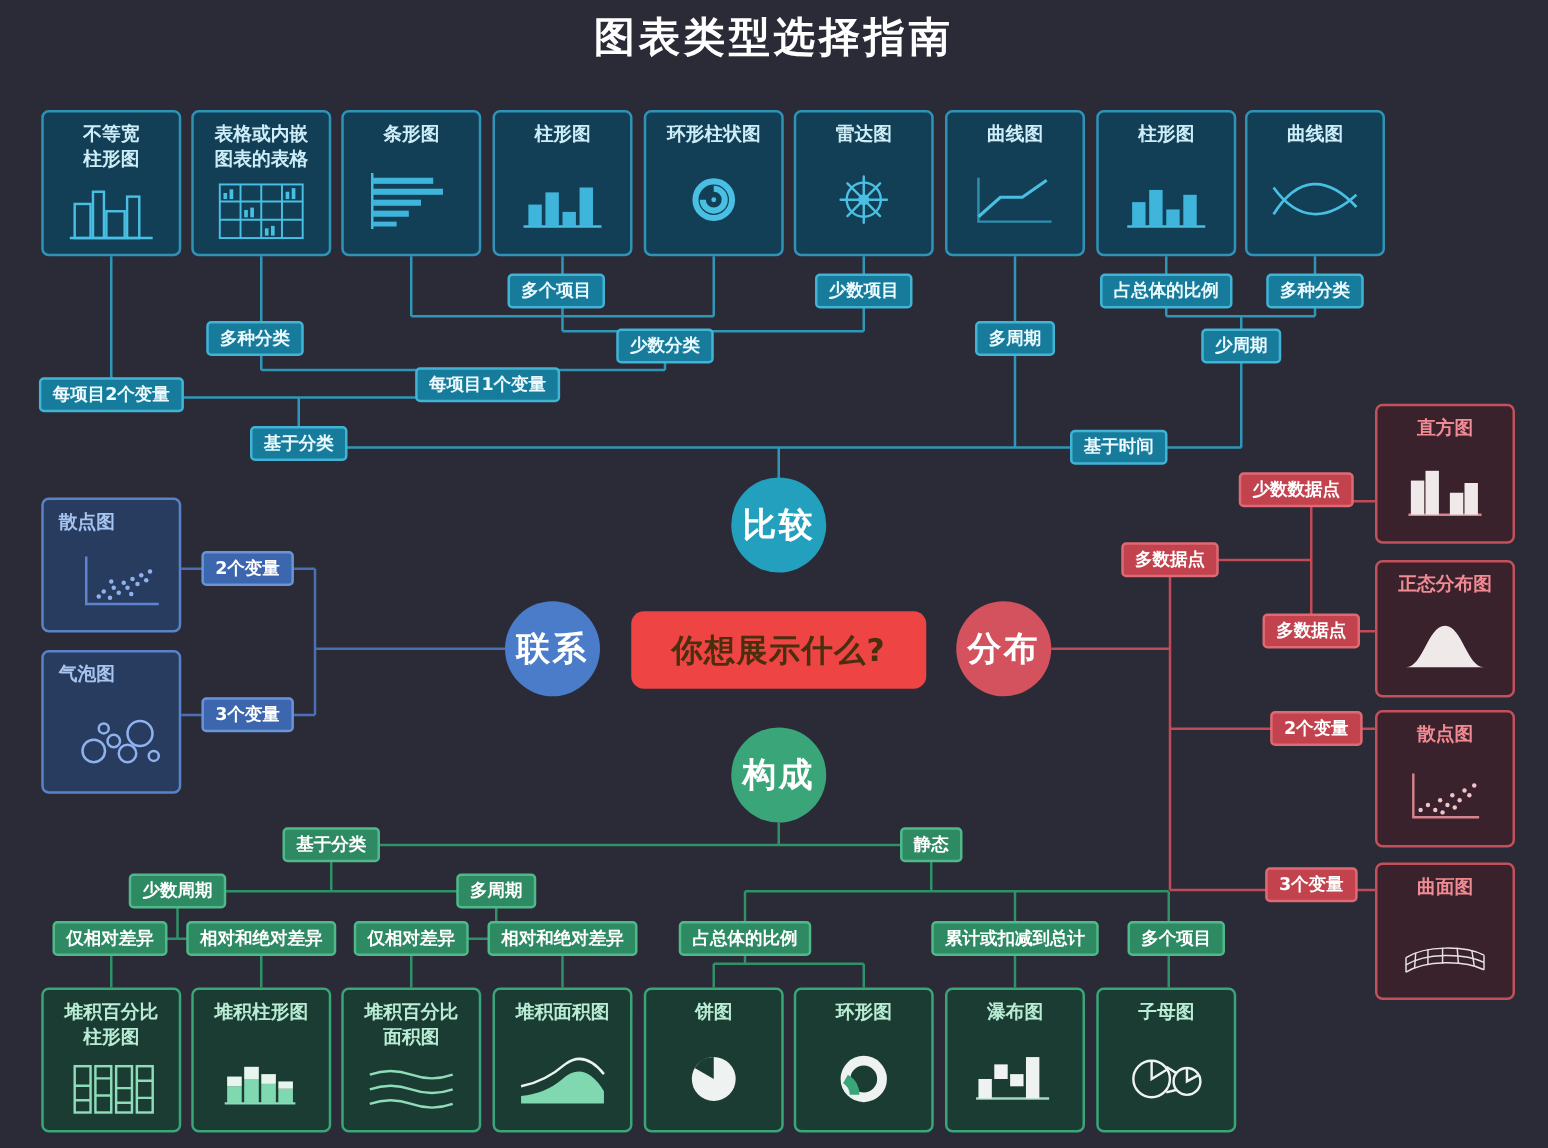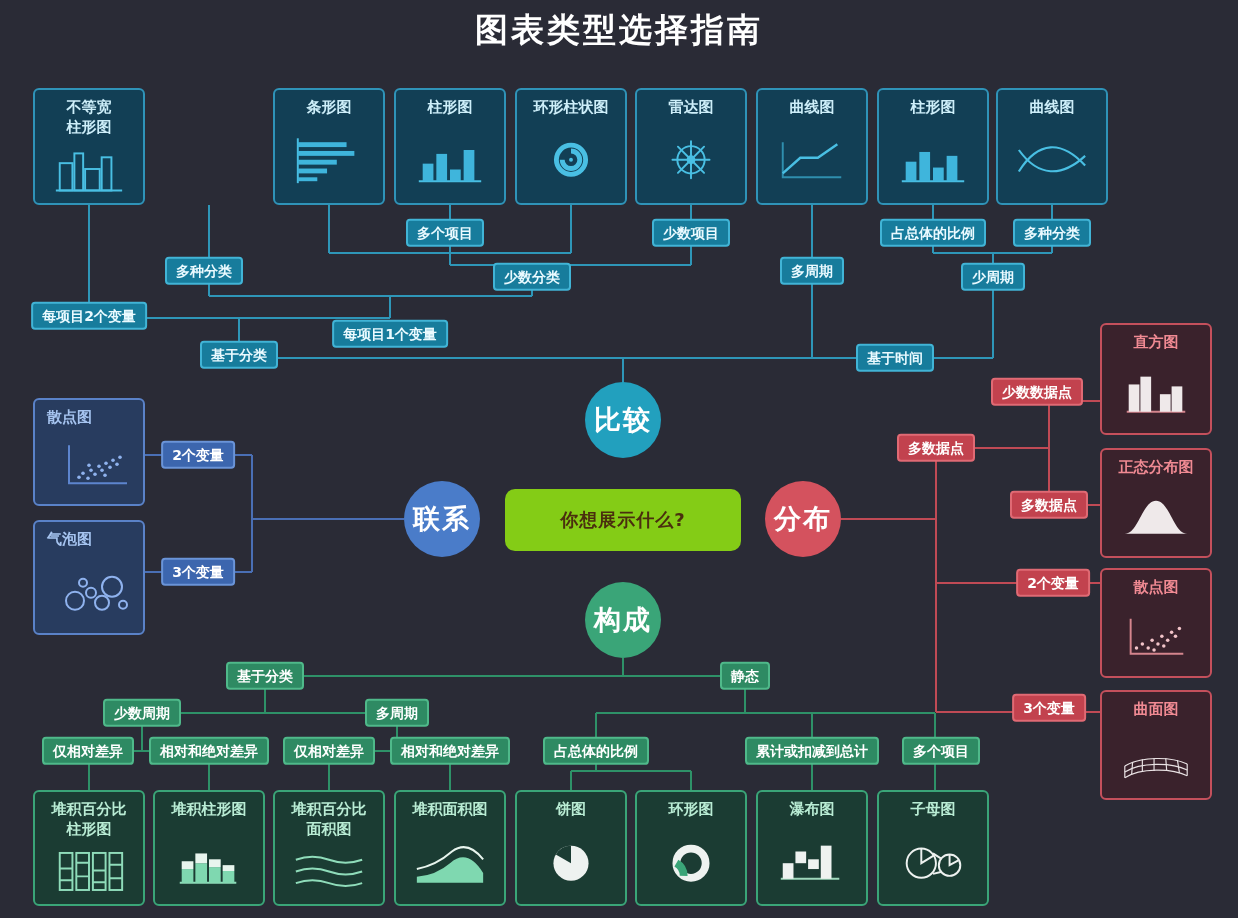--- a/index.html
+++ b/index.html
@@ -32,22 +32,22 @@
 
   .node{position:absolute;width:76px;height:76px;border-radius:50%;transform:translate(-50%,-50%);
         display:flex;align-items:center;justify-content:center;font-size:27px;font-weight:bold;
         color:#ffffff;z-index:3;letter-spacing:2px;}
   .node.comparison{background:#22a0be;}
   .node.relationship{background:#4a7cc9;}
   .node.distribution{background:#d4525e;}
   .node.composition{background:#3aa578;}
 
   .center-box{position:absolute;left:623px;top:520px;transform:translate(-50%,-50%);
-        width:236px;height:62px;background:#84cc16;border-radius:10px;display:flex;
-        align-items:center;justify-content:center;font-size:18px;font-weight:bold;
+        width:236px;height:62px;background:#ef4444;border-radius:10px;display:flex;
+        align-items:center;justify-content:center;font-size:25px;font-weight:bold;
         color:#4a2f0e;z-index:3;letter-spacing:1px;}
 </style>
 </head>
 <body>
 
 <div class="canvas">
 
   <h1 class="title">图表类型选择指南</h1>
 
   <svg class="wires" viewBox="0 0 1238 918">
@@ -80,20 +80,40 @@
       <g stroke="#49bfe3" stroke-width="2" fill="none">
         <path d="M6,50 H74"></path>
           <rect x="10" y="22" width="13" height="28"></rect>
           <rect x="25" y="12" width="9" height="38"></rect>
         <rect x="36" y="28" width="15" height="22"></rect>
           <rect x="53" y="16" width="10" height="34"></rect>
       </g>
     </svg>
   </div>
 
+  <div class="card teal" style="left:153px;top:88px;height:117px">
+    <div class="card-label">表格或内嵌
+图表的表格</div>
+    <svg class="icon" width="78" height="48" viewBox="0 0 80 56">
+      <g stroke="#49bfe3" stroke-width="1.6" fill="none">
+        <rect x="6" y="6" width="68" height="44"></rect>
+          <path d="M23,6 V50 M40,6 V50 M57,6 V50 M6,20 H74 M6,35 H74"></path>
+      </g>
+      <g fill="#49bfe3">
+        <rect x="9" y="13" width="3" height="5"></rect>
+          <rect x="14" y="10" width="3" height="8"></rect>
+        <rect x="26" y="27" width="3" height="6"></rect>
+          <rect x="31" y="25" width="3" height="8"></rect>
+        <rect x="60" y="12" width="3" height="6"></rect>
+          <rect x="65" y="9" width="3" height="9"></rect>
+        <rect x="43" y="42" width="3" height="6"></rect>
+          <rect x="48" y="40" width="3" height="8"></rect>
+      </g>
+    </svg>
+  </div>
 
   <div class="card teal" style="left:273px;top:88px;height:117px">
     <div class="card-label">条形图</div>
     <svg class="icon" width="78" height="52" viewBox="0 0 80 56">
       <path d="M8,6 V52" stroke="#49bfe3" stroke-width="2" fill="none"></path>
       <g fill="#3fb5dc">
         <rect x="8" y="10" width="50" height="5"></rect>
           <rect x="8" y="19" width="58" height="5"></rect>
         <rect x="8" y="28" width="40" height="5"></rect>
           <rect x="8" y="37" width="30" height="5"></rect>
@@ -171,21 +191,21 @@
 
   <div class="chip teal" style="left:445px;top:233px">多个项目</div>
   <div class="chip teal" style="left:691px;top:233px">少数项目</div>
   <div class="chip teal" style="left:204px;top:271px">多种分类</div>
   <div class="chip teal" style="left:532px;top:277px">少数分类</div>
   <div class="chip teal" style="left:812px;top:271px">多周期</div>
   <div class="chip teal" style="left:933px;top:233px">占总体的比例</div>
   <div class="chip teal" style="left:1052px;top:233px">多种分类</div>
   <div class="chip teal" style="left:993px;top:277px">少周期</div>
   <div class="chip teal" style="left:89px;top:316px">每项目2个变量</div>
-  <div class="chip teal" style="left:390px;top:334px">每项目1个变量</div>
+  <div class="chip teal" style="left:390px;top:308px">每项目1个变量</div>
   <div class="chip teal" style="left:239px;top:355px">基于分类</div>
   <div class="chip teal" style="left:895px;top:358px">基于时间</div>
 
   <div class="card blue" style="left:33px;top:398px;height:108px">
     <div class="card-label">散点图</div>
     <svg class="icon" width="80" height="50" viewBox="0 0 80 56">
       <path d="M14,8 V46 H72" stroke="#5d85cf" stroke-width="2" fill="none"></path>
       <g fill="#8fb2ee">
         <circle cx="24" cy="40" r="1.8"></circle>
           <circle cx="28" cy="36" r="1.8"></circle>

